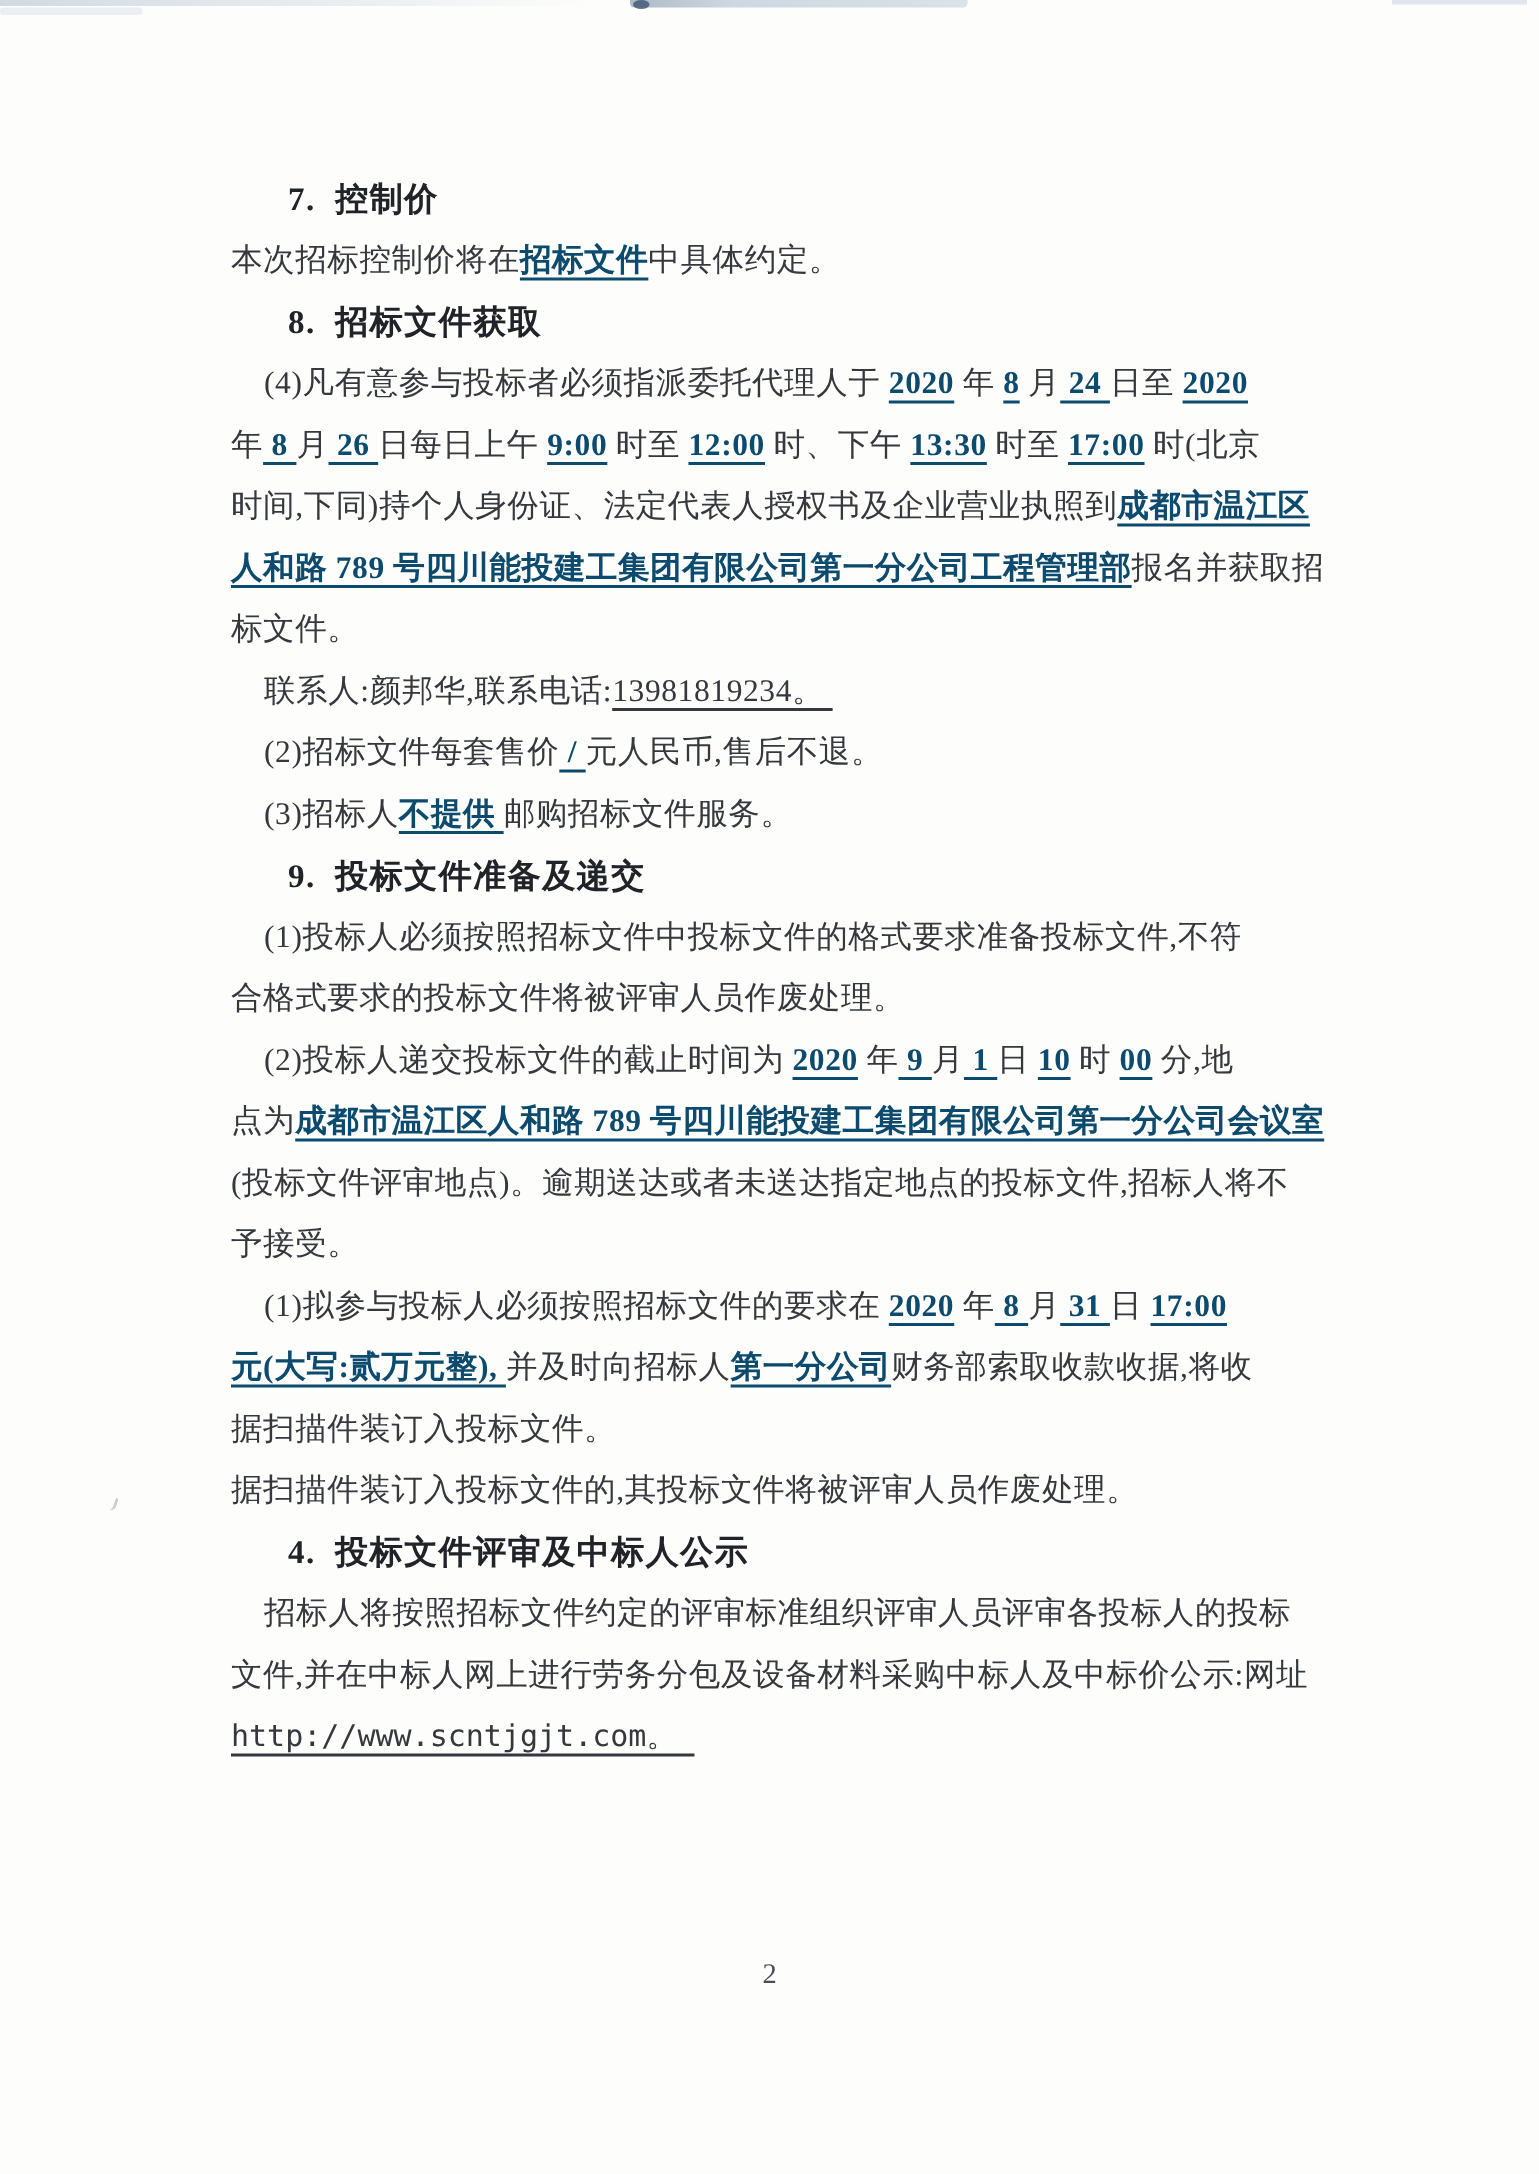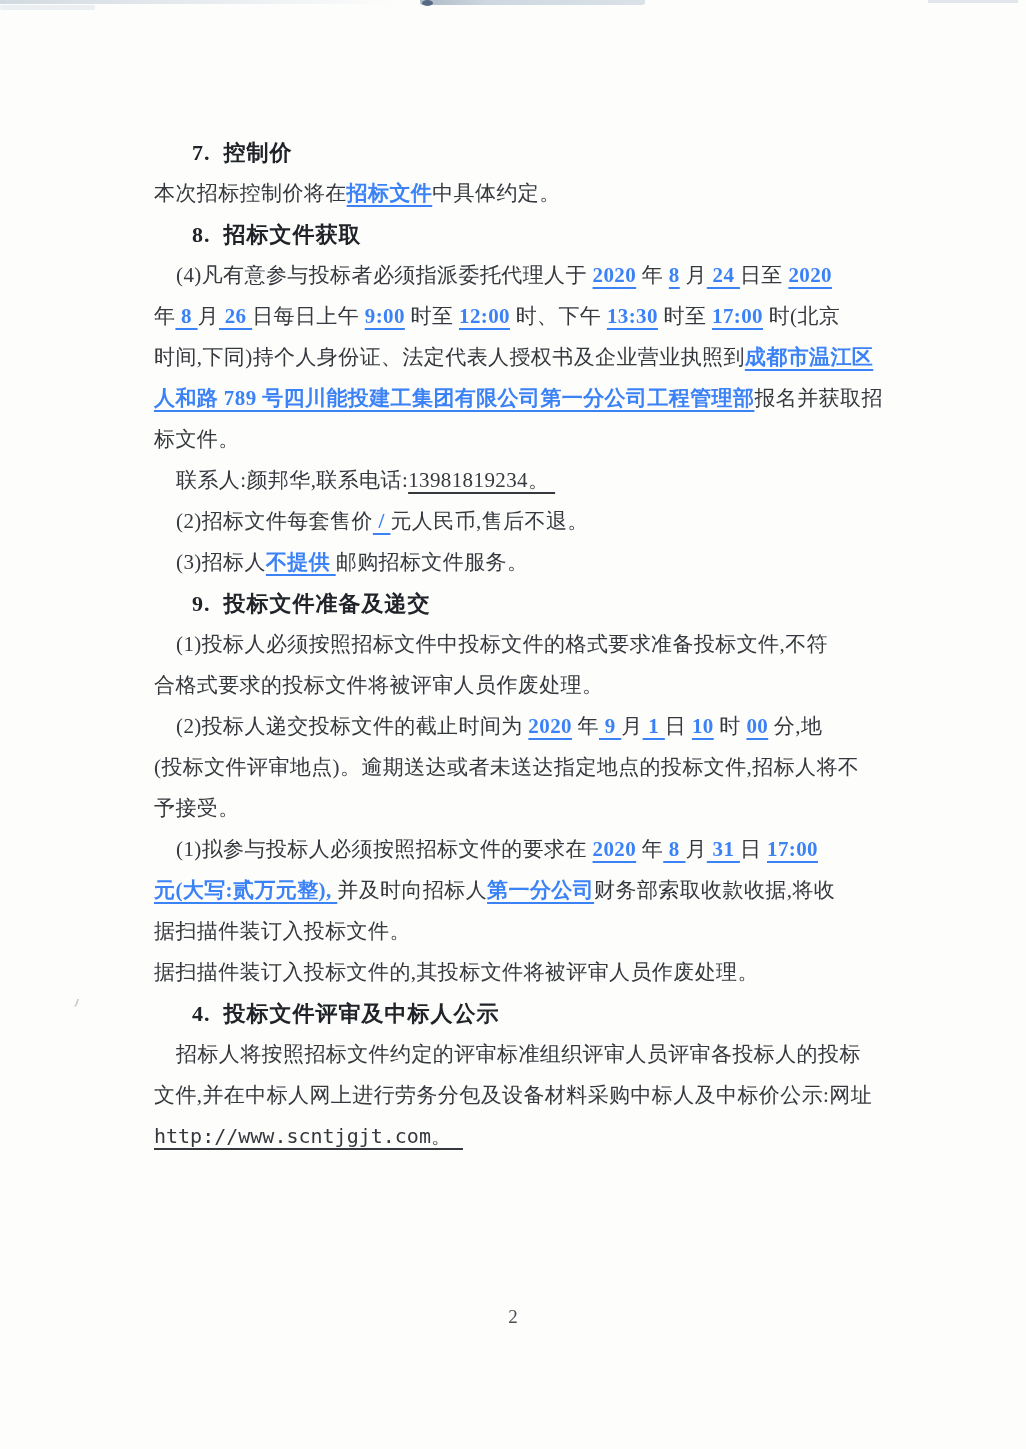--- a/index.html
+++ b/index.html
@@ -22,38 +22,38 @@
   .art-tl2{left:0;top:5px;width:95px;height:5px;background:#dde4ea;opacity:.55;border-radius:2px;}
   .art-tm{left:420px;top:0;width:225px;height:5px;
     background:linear-gradient(90deg,#5d7590,#9fb2c4 30%,#b9c7d4);opacity:.5;border-radius:0 0 3px 3px;}
   .art-dot{left:422px;top:0;width:11px;height:6px;background:#3d5672;border-radius:50%;opacity:.8;}
   .art-tr{left:928px;top:0;width:90px;height:3px;background:#c4cfd9;opacity:.5;}
   .art-comma{left:72px;top:998px;width:4px;height:9px;
     border-right:2px solid #9aa0a8;border-radius:0 0 4px 0;
     transform:rotate(18deg);opacity:.5;}
 
   .content{
-    position:absolute;left:154px;top:132px;width:762px;
+    position:absolute;left:154px;top:112px;width:762px;
   }
   .line{
     font-size:21px;
     line-height:41px;
     height:41px;
     white-space:pre;
     letter-spacing:0.4px;
   }
   .line.heading{
     padding-left:38px;
     font-weight:bold;
     font-size:22px;
     color:#202328;
     letter-spacing:1px;
   }
   .line.indent{padding-left:22px;}
-  .b{font-weight:bold;color:#3b82f6;}
+  .b{font-weight:bold;color:#0c4a6e;}
   .u{
     text-decoration:underline;
     text-underline-offset:5px;
     text-decoration-thickness:1.5px;
   }
   .mono{
     font-family:"DejaVu Sans Mono","Liberation Mono",monospace;
     font-size:20px;letter-spacing:0;
   }
   .page-num{
@@ -81,20 +81,21 @@
       <div class="line"><span>时间,下同)持个人身份证、法定代表人授权书及企业营业执照到</span><span class="b u">成都市温江区</span></div>
       <div class="line"><span class="b u">人和路 789 号四川能投建工集团有限公司第一分公司工程管理部</span><span>报名并获取招</span></div>
       <div class="line"><span>标文件。</span></div>
       <div class="line indent"><span>联系人:颜邦华,联系电话:</span><span class="u">13981819234。 </span></div>
       <div class="line indent"><span>(2)招标文件每套售价</span><span class="b u"> / </span><span>元人民币,售后不退。</span></div>
       <div class="line indent"><span>(3)招标人</span><span class="b u">不提供 </span><span>邮购招标文件服务。</span></div>
       <div class="line heading"><span>9.  投标文件准备及递交</span></div>
       <div class="line indent"><span>(1)投标人必须按照招标文件中投标文件的格式要求准备投标文件,不符</span></div>
       <div class="line"><span>合格式要求的投标文件将被评审人员作废处理。</span></div>
       <div class="line indent"><span>(2)投标人递交投标文件的截止时间为 </span><span class="b u">2020</span><span> 年</span><span class="b u"> 9 </span><span>月</span><span class="b u"> 1 </span><span>日 </span><span class="b u">10</span><span> 时 </span><span class="b u">00</span><span> 分,地</span></div>
+      <div class="line"><span>点为</span><span class="b u">成都市温江区人和路 789 号四川能投建工集团有限公司第一分公司会议室</span></div>
       <div class="line"><span>(投标文件评审地点)。逾期送达或者未送达指定地点的投标文件,招标人将不</span></div>
       <div class="line"><span>予接受。</span></div>
       <div class="line indent"><span>(1)拟参与投标人必须按照招标文件的要求在 </span><span class="b u">2020</span><span> 年</span><span class="b u"> 8 </span><span>月</span><span class="b u"> 31 </span><span>日 </span><span class="b u">17:00</span></div>
       <div class="line"><span class="b u">元(大写:贰万元整), </span><span>并及时向招标人</span><span class="b u">第一分公司</span><span>财务部索取收款收据,将收</span></div>
       <div class="line"><span>据扫描件装订入投标文件。</span></div>
       <div class="line"><span>据扫描件装订入投标文件的,其投标文件将被评审人员作废处理。</span></div>
       <div class="line heading"><span>4.  投标文件评审及中标人公示</span></div>
       <div class="line indent"><span>招标人将按照招标文件约定的评审标准组织评审人员评审各投标人的投标</span></div>
       <div class="line"><span>文件,并在中标人网上进行劳务分包及设备材料采购中标人及中标价公示:网址</span></div>
       <div class="line"><span class="u mono">http://www.scntjgjt.com。 </span></div>

